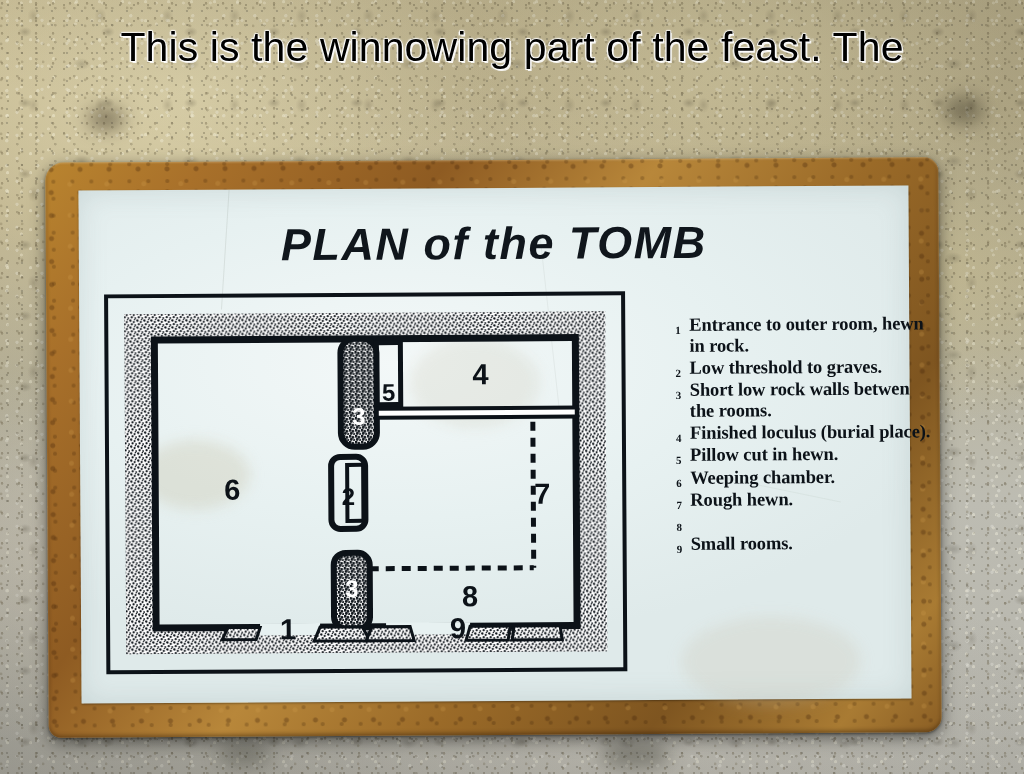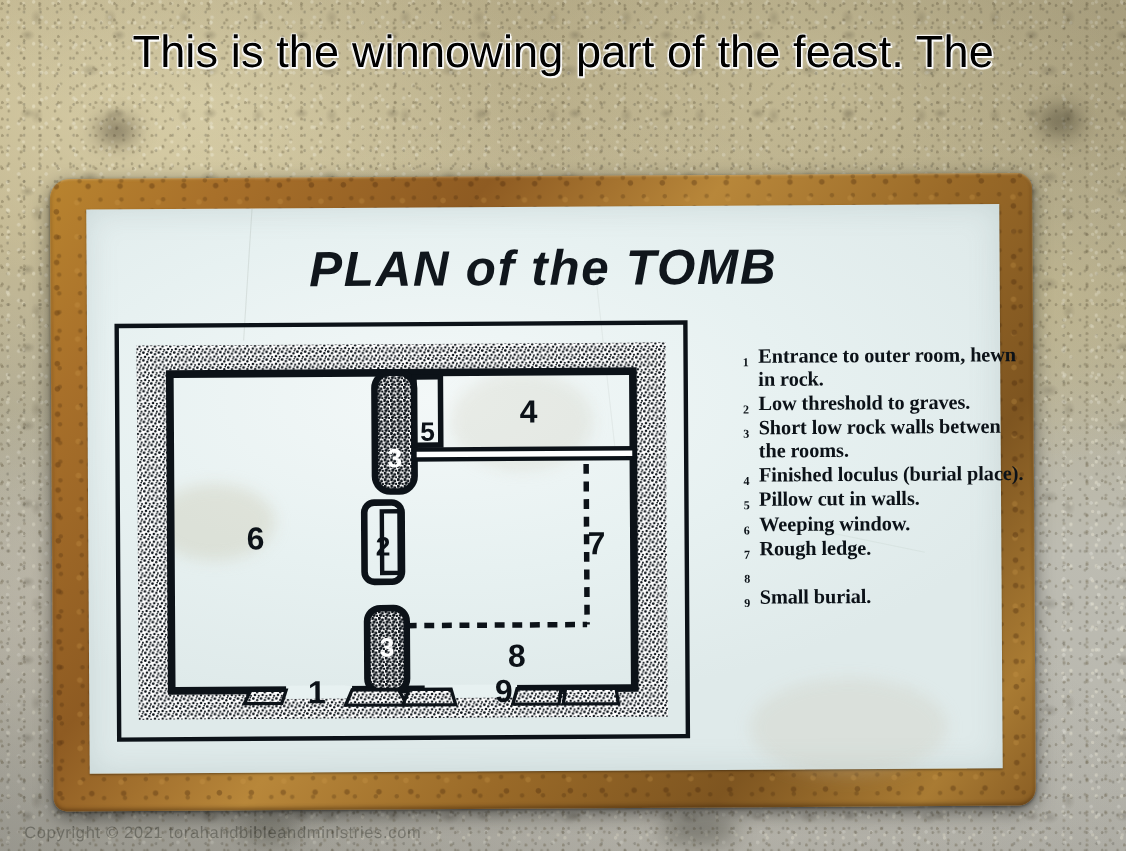--- a/index.html
+++ b/index.html
@@ -296,38 +296,37 @@
           <li class="legend-item">
             <span class="legend-num">3</span>
             <span class="legend-text">Short low rock walls betwen the rooms.</span>
           </li>
           <li class="legend-item">
             <span class="legend-num">4</span>
             <span class="legend-text">Finished loculus (burial place).</span>
           </li>
           <li class="legend-item">
             <span class="legend-num">5</span>
-            <span class="legend-text">Pillow cut in walls.</span>
+            <span class="legend-text">Pillow cut in hewn.</span>
           </li>
           <li class="legend-item">
             <span class="legend-num">6</span>
-            <span class="legend-text">Weeping window.</span>
+            <span class="legend-text">Weeping chamber.</span>
           </li>
           <li class="legend-item">
             <span class="legend-num">7</span>
-            <span class="legend-text">Rough ledge.</span>
+            <span class="legend-text">Rough hewn.</span>
           </li>
           <li class="legend-item">
             <span class="legend-num">8</span>
           </li>
           <li class="legend-item">
             <span class="legend-num">9</span>
-            <span class="legend-text">Small burial.</span>
+            <span class="legend-text">Small rooms.</span>
           </li>
         </ol>
 
       </div>
     </div>
   </div>
 
-  <div id="watermark">Copyright © 2021 torahandbibleandministries.com</div>
 
 </div>
 
 </body></html>

